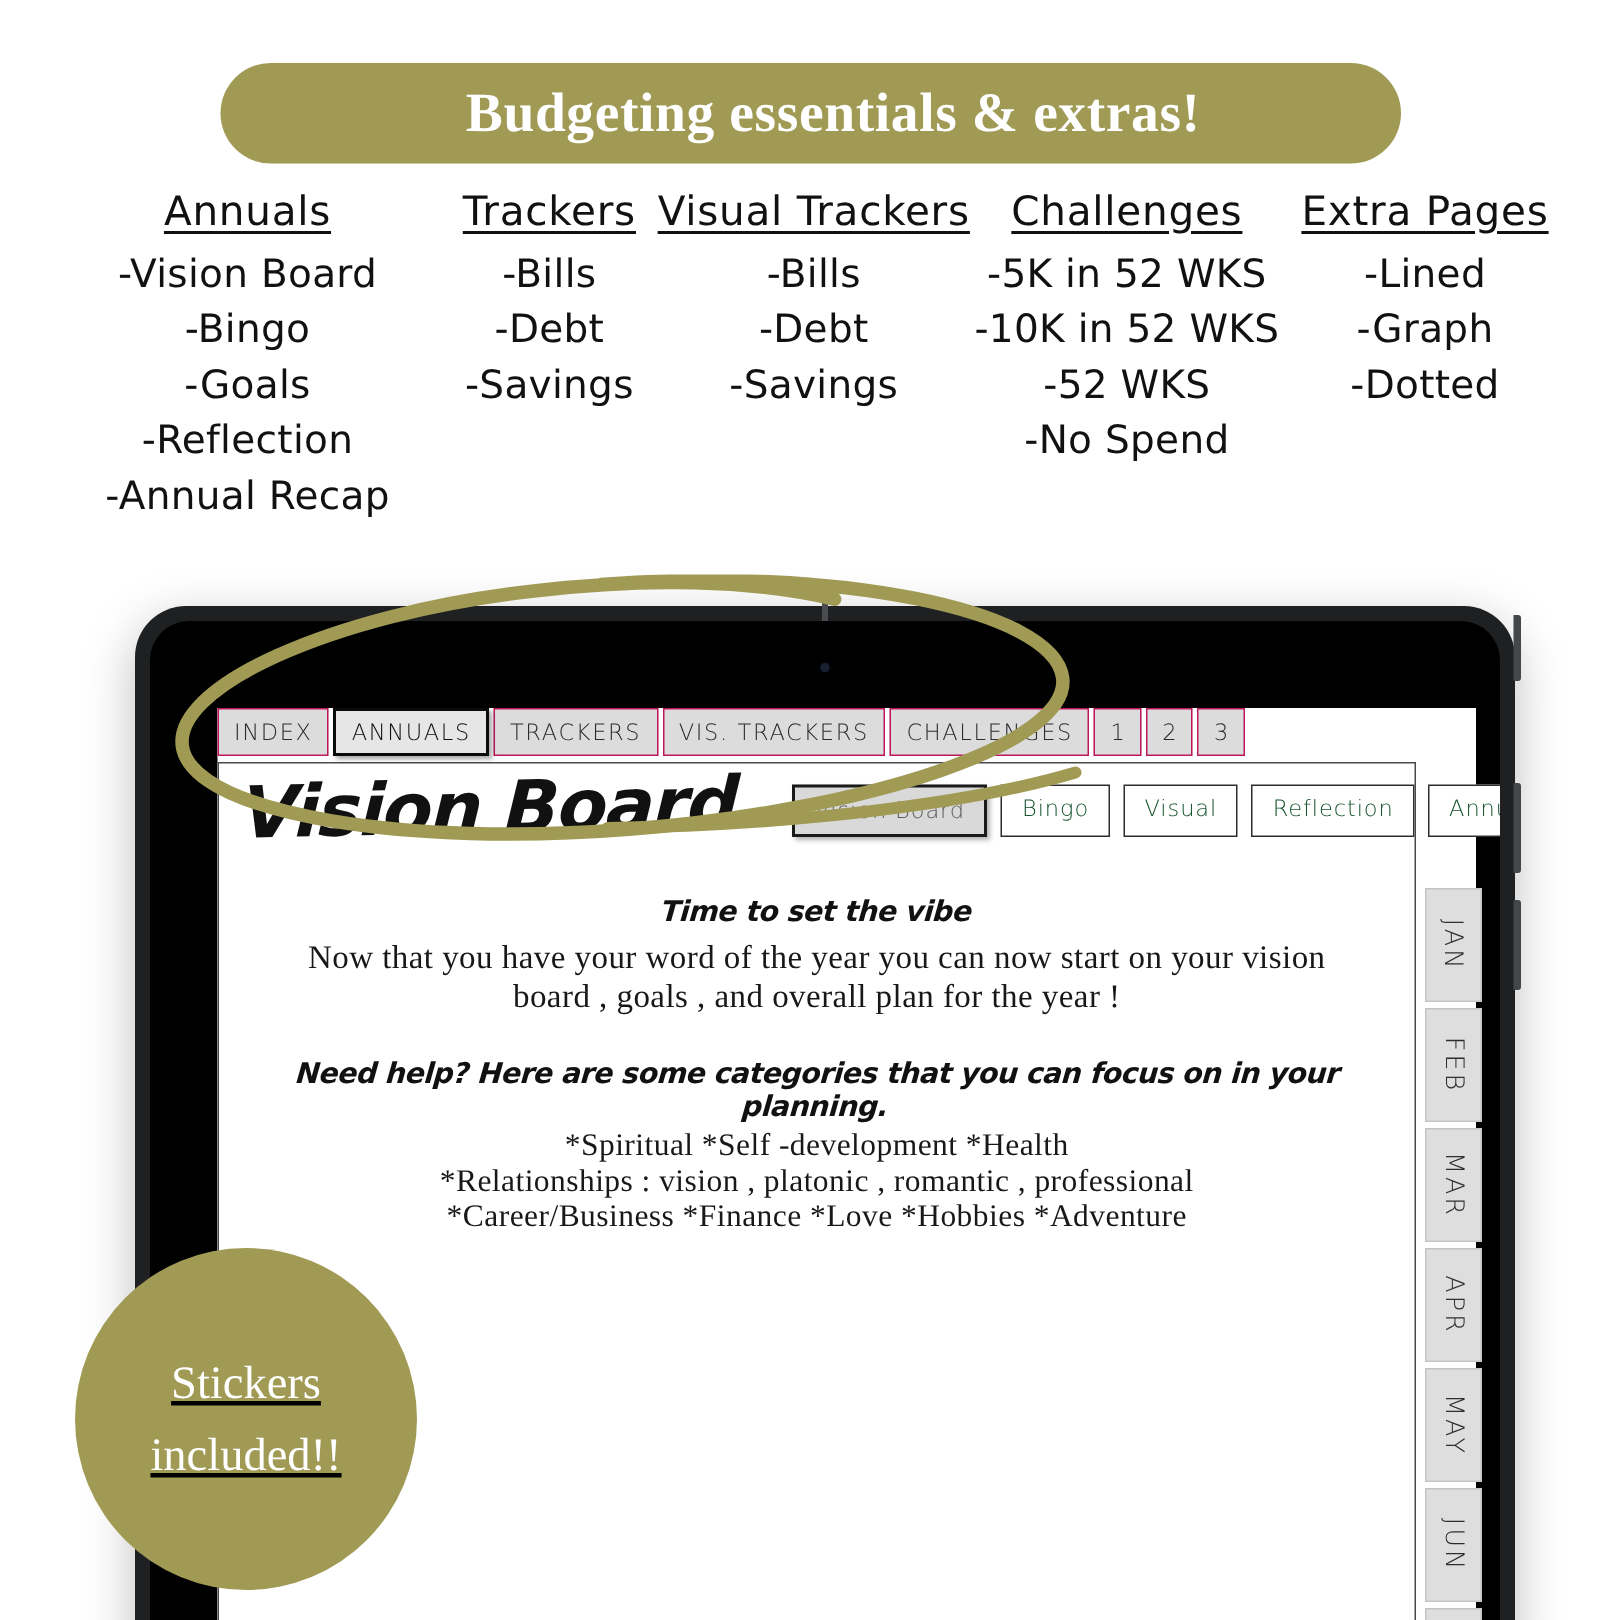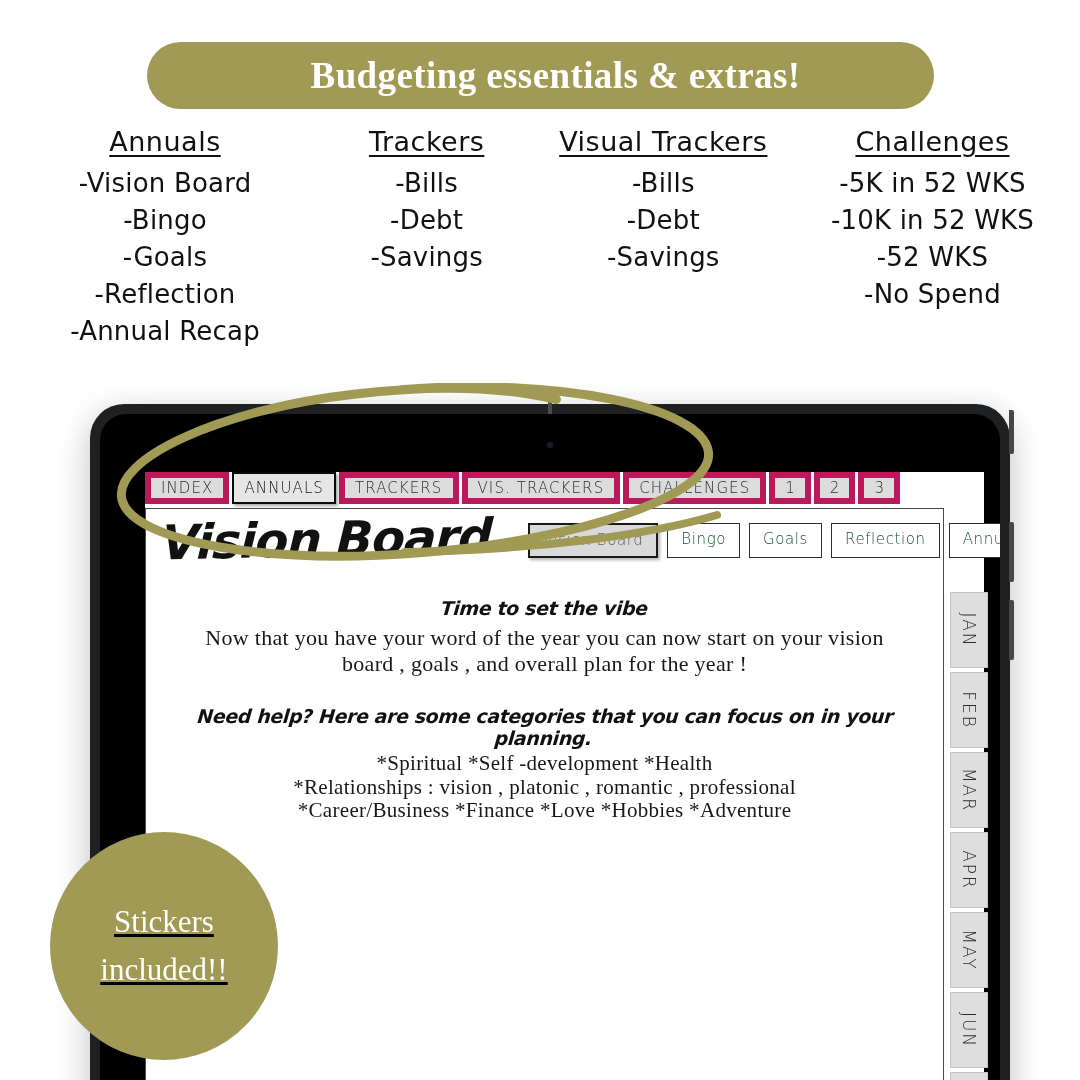--- a/index.html
+++ b/index.html
@@ -121,21 +121,21 @@
   .tabstrip {
     position: absolute;
     left: 0; top: 0;
     height: 32px;
     display: flex;
     align-items: stretch;
     gap: 3px;
   }
   .tab {
     background: #dcdcdc;
-    border: 6px solid #be185d;
+    border: 1px solid #be185d;
     display: flex; align-items: center; justify-content: center;
     padding: 0 10px;
     font-family: "DejaVu Sans", sans-serif;
     font-size: 15px;
     letter-spacing: 1.1px;
     color: #2b2b2b;
     font-weight: 300;
     white-space: nowrap;
   }
   .tab.num { padding: 0 10px; min-width: 27px; letter-spacing: 0; }
@@ -318,20 +318,26 @@
     </div>
 
     <div class="col c3">
       <div class="col-title">Challenges</div>
       <div class="col-item">-5K in 52 WKS</div>
       <div class="col-item">-10K in 52 WKS</div>
       <div class="col-item">-52 WKS</div>
       <div class="col-item">-No Spend</div>
     </div>
 
+    <div class="col c4">
+      <div class="col-title">Extra Pages</div>
+      <div class="col-item">-Lined</div>
+      <div class="col-item">-Graph</div>
+      <div class="col-item">-Dotted</div>
+    </div>
 
   </div>
 
   <div class="tablet">
     <div class="top-notch"></div>
     <div class="side-btn b1"></div>
     <div class="side-btn b2"></div>
     <div class="side-btn b3"></div>
 
     <div class="tablet-inner">
@@ -350,21 +356,21 @@
           <div class="tab num">3</div>
         </div>
 
         <div class="sheet">
 
           <div class="page-title">Vision Board</div>
 
           <div class="subtabs">
             <div class="subtab active">Vision Board</div>
             <div class="subtab">Bingo</div>
-            <div class="subtab">Goals</div>
+            <div class="subtab">Visual</div>
             <div class="subtab">Reflection</div>
             <div class="subtab">Annual Recap</div>
           </div>
 
           <div class="body-copy">
             <div class="vibe-head">Time to set the vibe</div>
             <div class="vibe-line">Now that you have your word of the year you can now start on your vision</div>
             <div class="vibe-line">board , goals , and overall plan for the year !</div>
             <div class="help-head">Need help? Here are some categories that you can focus on in your planning.</div>
             <div class="cat-line">*Spiritual *Self -development *Health</div>

